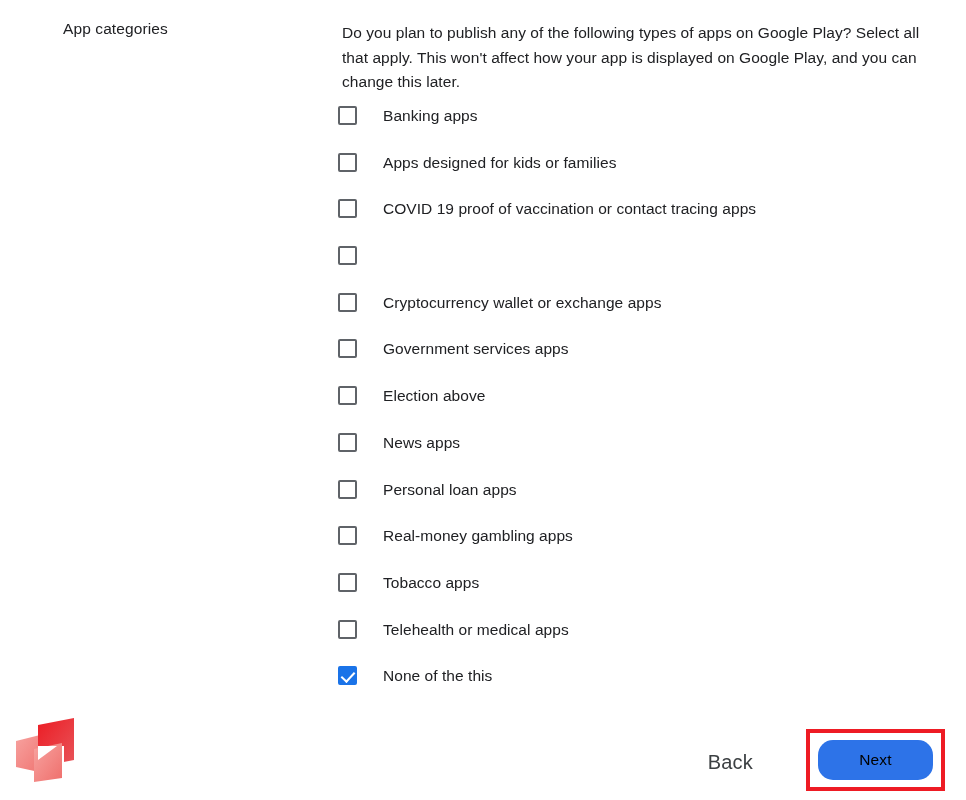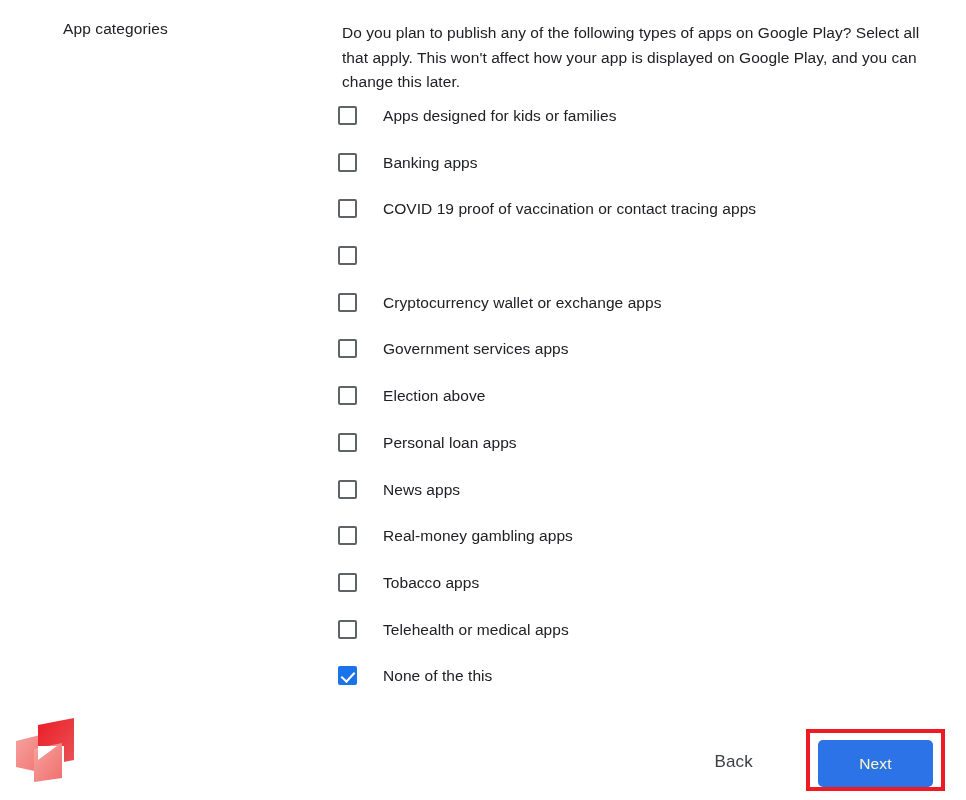--- a/index.html
+++ b/index.html
@@ -123,21 +123,21 @@
     left: 12px;
     top: 12px;
     width: 74px;
     height: 68px;
   }
 
   .btn-back {
     position: absolute;
     right: 205px;
     top: 42px;
-    font-size: 17px;
+    font-size: 20px;
     line-height: 20px;
     color: #3c4043;
     background: none;
     border: none;
     padding: 6px 8px;
     font-family: "Liberation Sans", sans-serif;
     cursor: pointer;
     letter-spacing: 0.2px;
   }
 
@@ -151,77 +151,77 @@
     border: 4px solid #ee1b24;
     background: transparent;
     pointer-events: none;
   }
 
   .btn-next {
     position: absolute;
     left: 818px;
     top: 740px;
     width: 115px;
-    height: 47px;
+    height: 40px;
     background: #2d73e8;
-    color: #fef9c3;
+    color: #000000;
     border: none;
-    border-radius: 5px;
+    border-radius: 15px;
     font-size: 15.5px;
     font-family: "Liberation Sans", sans-serif;
     letter-spacing: 0.2px;
     cursor: pointer;
   }
 </style>
 </head>
 <body>
 
 <div class="page">
 
   <div class="section-title">App categories</div>
 
   <div class="content">
     <p class="description">Do you plan to publish any of the following types of apps on Google Play? Select all that apply. This won't affect how your app is displayed on Google Play, and you can change this later.</p>
   </div>
 
   <div class="checkbox-list">
       <div class="checkbox-row">
         <span class="checkbox-box"></span>
+        <span class="checkbox-label">Banking apps</span>
+      </div>
+      <div class="checkbox-row">
+        <span class="checkbox-box"></span>
         <span class="checkbox-label">Apps designed for kids or families</span>
       </div>
       <div class="checkbox-row">
         <span class="checkbox-box"></span>
-        <span class="checkbox-label">Banking apps</span>
-      </div>
-      <div class="checkbox-row">
-        <span class="checkbox-box"></span>
         <span class="checkbox-label">COVID 19 proof of vaccination or contact tracing apps</span>
       </div>
       <div class="checkbox-row">
         <span class="checkbox-box"></span>
       </div>
       <div class="checkbox-row">
         <span class="checkbox-box"></span>
         <span class="checkbox-label">Cryptocurrency wallet or exchange apps</span>
       </div>
       <div class="checkbox-row">
         <span class="checkbox-box"></span>
         <span class="checkbox-label">Government services apps</span>
       </div>
       <div class="checkbox-row">
         <span class="checkbox-box"></span>
         <span class="checkbox-label">Election above</span>
       </div>
       <div class="checkbox-row">
         <span class="checkbox-box"></span>
+        <span class="checkbox-label">News apps</span>
+      </div>
+      <div class="checkbox-row">
+        <span class="checkbox-box"></span>
         <span class="checkbox-label">Personal loan apps</span>
-      </div>
-      <div class="checkbox-row">
-        <span class="checkbox-box"></span>
-        <span class="checkbox-label">News apps</span>
       </div>
       <div class="checkbox-row">
         <span class="checkbox-box"></span>
         <span class="checkbox-label">Real-money gambling apps</span>
       </div>
       <div class="checkbox-row">
         <span class="checkbox-box"></span>
         <span class="checkbox-label">Tobacco apps</span>
       </div>
       <div class="checkbox-row">

